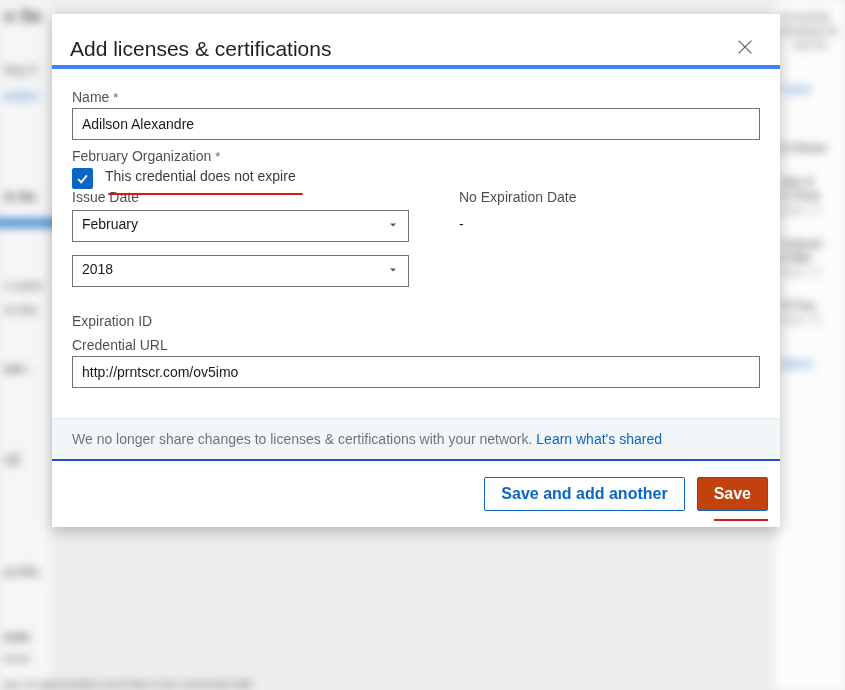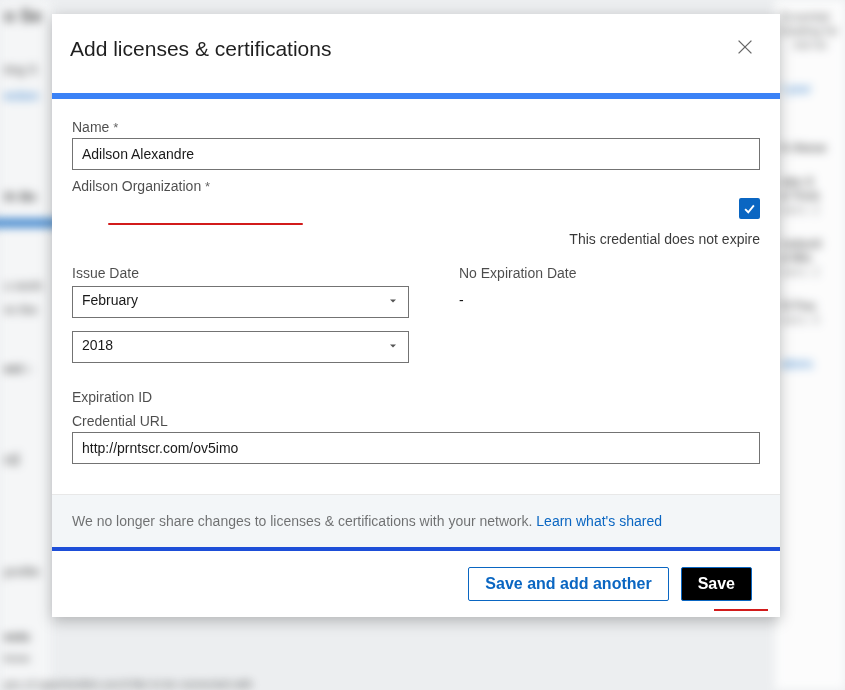--- a/index.html
+++ b/index.html
@@ -8,66 +8,66 @@
     .bg-blur { position: absolute; inset: 0; filter: blur(5px); opacity: .85; pointer-events:none; }
     .bg-blur .left { position:absolute; left:0; top:0; width:50px; height:100%; background:#f7f8f9; color:#333; font-size:13px; line-height:28px; padding-left:4px; }
     .bg-blur .left .blue-bar { background:#0a66c2; height:8px; width:70px; position:absolute; top:219px; left:-10px; }
     .bg-blur .right { position:absolute; right:0; top:0; width:70px; height:100%; background:#ffffff; color:#555; font-size:12px; padding:10px 6px; }
     .bg-blur a { color:#0a66c2; }
     .modal {
       position: absolute; left: 52px; top: 14px; width: 728px;
       background: #ffffff; box-shadow: 0 4px 14px rgba(0,0,0,.25);
       display: flex; flex-direction: column;
     }
-    .modal-header { padding: 18px 20px 28px 18px; border-bottom: 6px solid #3b82f6; display:flex; align-items:center; justify-content:space-between; }
+    .modal-header { padding: 18px 20px 0 18px; border-bottom: 4px solid #3b82f6; display:flex; align-items:center; justify-content:space-between; }
     .modal-title { font-size: 21px; font-weight: 400; color: rgba(0,0,0,.88); }
     .modal-close { background:none; border:none; cursor:pointer; padding:4px; color:#666; }
     .modal-close svg { width:22px; height:22px; stroke:#666; stroke-width:1.4; }
     .modal-body { padding: 20px 20px 18px 20px; }
     .form-group { margin-bottom: 8px; }
     .label-row { margin-bottom: 3px; font-size: 14px; color: rgba(0,0,0,.7); }
     .req-star { color:#666; font-size:13px; }
     .input-like {
       width: 100%; border: 1px solid rgba(0,0,0,.55); height: 32px;
       padding: 4px 9px; font-size: 14px; color: rgba(0,0,0,.9);
       background:#fff;
     }
     .org-row { display:flex; align-items:center; gap:8px; }
     .org-logo { width:22px; height:22px; flex:0 0 22px; border-radius:3px; background:#6b3cf0; display:flex; align-items:center; justify-content:center; margin:-1px 0; }
     .org-logo svg { width:14px; height:14px; fill:#fff; }
-    .check-row { display:flex; align-items:flex-end; gap:12px; margin-top: -4px; margin-bottom: 18px; position:relative;flex-direction:column; }
+    .check-row { display:flex; align-items:flex-start; gap:12px; margin-top: -4px; position:relative; }
     .checkbox { width:21px; height:21px; border:2px solid #0a66c2; border-radius:2px; background:#0a66c2; display:flex; align-items:center; justify-content:center; }
     .checkbox svg { width:15px; height:15px; stroke:#fff; stroke-width:3; fill:none; }
     .check-label { font-size: 14px; color: rgba(0,0,0,.78); }
     .underline-red { position:absolute; left:36px; top:25px; width:195px; height:0; border-top:2px solid #d21b1b; border-radius:1px; }
     .date-columns { display:flex; gap:50px; }
     .date-col { flex: 0 0 337px; }
     .date-col .label-row { margin-bottom: 5px; }
     .select-box {
       position: relative; width: 337px; height: 32px;
       border: 1px solid rgba(0,0,0,.55);
       padding: 5px 30px 5px 9px; font-size: 14px; color: rgba(0,0,0,.9);
       background:#fff; margin-bottom: 13px;
     }
     .select-box:last-child { margin-bottom: 8px; }
     .select-box .caret { position:absolute; right:9px; top:50%; transform:translateY(-50%); }
     .select-box .caret svg { width:12px; height:12px; fill:#555; }
     .no-exp-dash { font-size: 14px; color: rgba(0,0,0,.9); padding-top: 6px; }
     .modal-share {
-      background: #f3f6f8; border-top: 1px solid #e8e8e8; border-bottom: 4px solid #1d4ed8;
-      padding: 18px 20px; font-size: 14px; color: rgba(0,0,0,.55);
+      background: #f3f6f8; border-top: 1px solid #e8e8e8; border-bottom: 2px solid #1d4ed8;
+      padding: 12px 20px; font-size: 14px; color: rgba(0,0,0,.55);
     }
     .modal-share a { color:#0a66c2; text-decoration:none; }
-    .modal-footer { padding: 16px 28px 16px 20px; display:flex; justify-content:flex-end; gap:12px; align-items:center; }
+    .modal-footer { padding: 16px 12px 16px 20px; display:flex; justify-content:flex-end; gap:12px; align-items:center; }
     .btn {
       height: 34px; padding: 0 16px; font-size: 16px; border-radius: 2px; cursor:pointer;
       font-weight:600; display:inline-flex; align-items:center; justify-content:center;
     }
     .btn-outline { background:#fff; color:#0a66c2; border:1px solid #0a66c2; }
-    .btn-primary { background:#000000; color:#fff; border:1px solid #0a66c2; }
+    .btn-primary { background:#c2410c; color:#fff; border:1px solid #0a66c2; }
     .save-under { position:absolute; right:12px; bottom:6px; width:54px; border-top:2px solid #d21b1b; }
   </style>
 </head>
 <body>
 
 <div class="bg-blur">
   <div class="left">
     <div style="position:absolute; top:2px; font-size:18px; font-weight:600;">o Se</div>
     <div style="position:absolute; top:56px;">ting S</div>
     <div style="position:absolute; top:82px;"><a>ection</a></div>
@@ -115,21 +115,21 @@
     <div class="form-group">
       <div class="label-row">
         <span>Name</span>
         <span class="req-star">*</span>
       </div>
       <input class="input-like" value="Adilson Alexandre" style="">
     </div>
 
     <div class="form-group">
       <div class="label-row">
-        <span>Adilson Organization</span>
+        <span>February Organization</span>
         <span class="req-star">*</span>
       </div>
     </div>
 
     <div class="check-row">
       <span class="checkbox">
         <svg viewBox="0 0 24 24">
             <polyline points="5,13 10,18 19,7"></polyline>
           </svg>
       </span>

